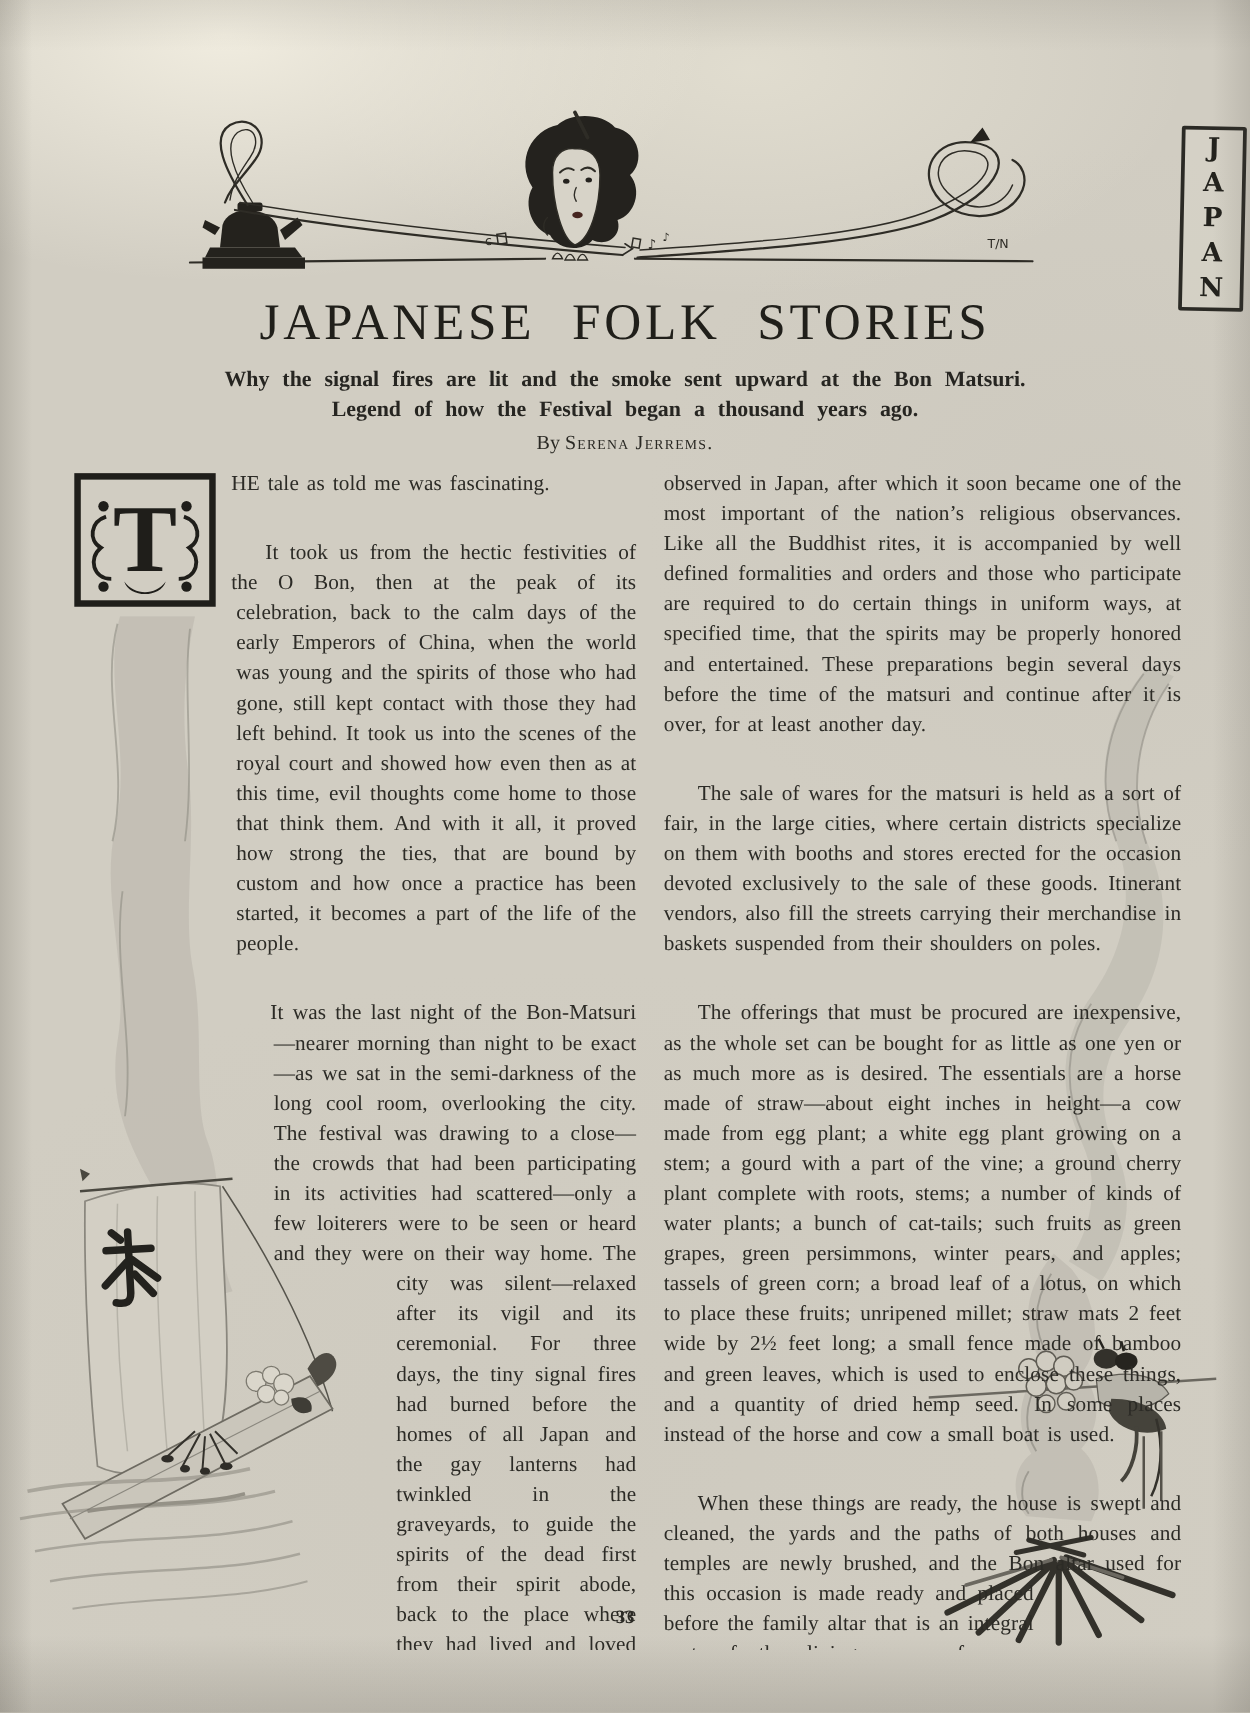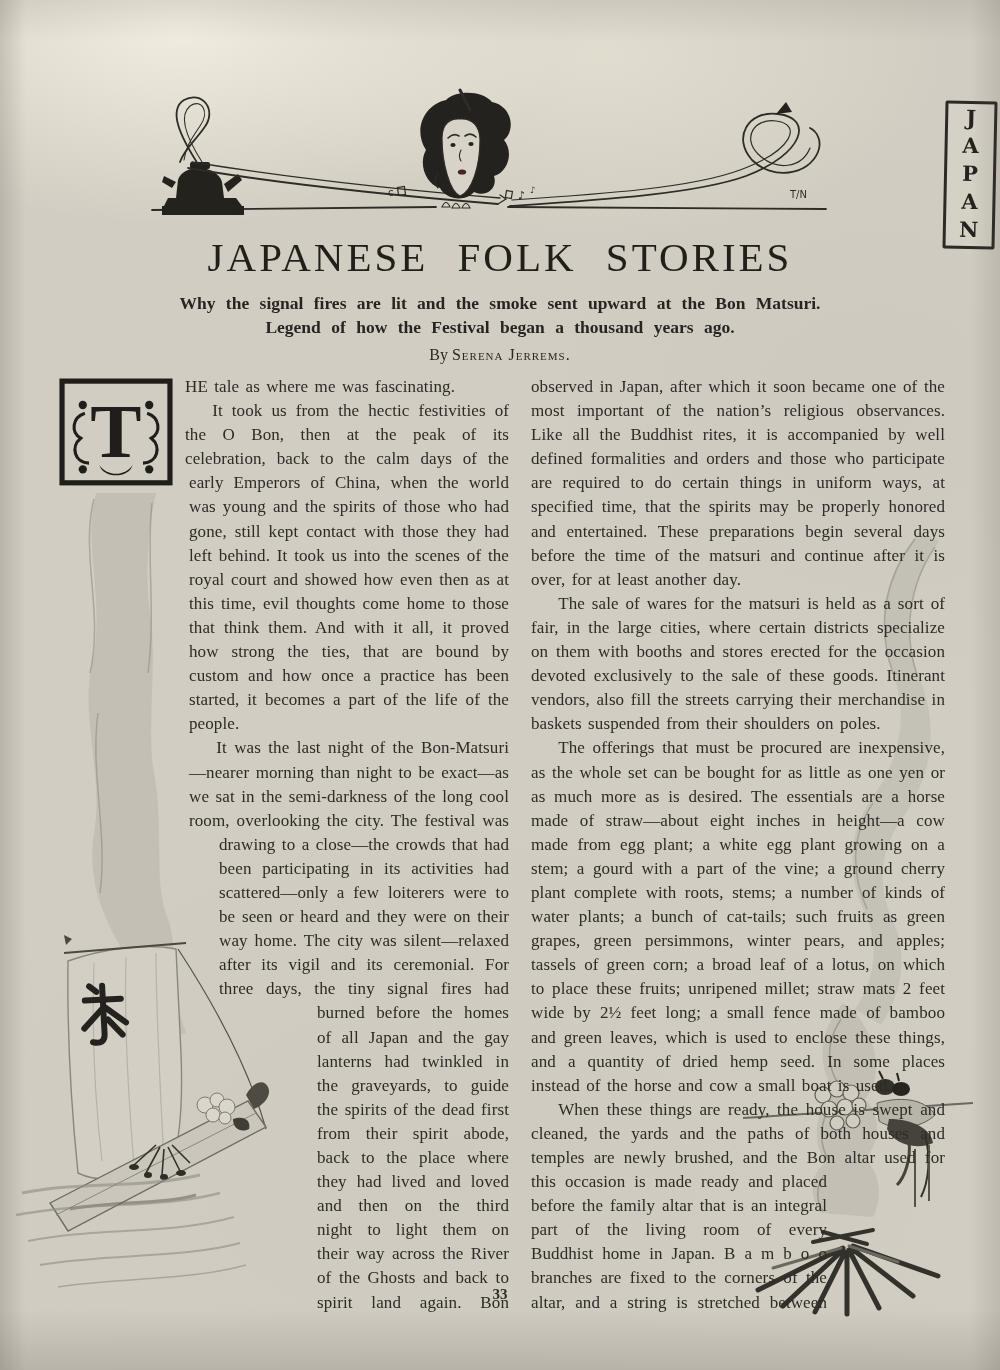--- a/index.html
+++ b/index.html
@@ -46,21 +46,21 @@
     padding:0 55px 0 57px;height:945px;overflow:hidden;
   }
   .col{position:relative;}
   .col-left{width:452px;flex:none;}
   .col-right{flex:1;}
   .col p{
     margin:0;text-align:justify;font-size:17px;line-height:24.1px;
     word-spacing:2px;letter-spacing:.1px;color:#2c2b26;
     position:relative;z-index:2;
   }
-  .col p.ind{text-indent:1.6em;}
+  .col p.ind{text-indent:1.6em;margin-top:31px;}
   
   .dropcap-box{float:left;width:118px;height:110px;margin:3px 10px 2px 0;}
   .spA,.spB,.spC{float:left;clear:left;}
   .spA{width:132px;height:352px;}
   .spB{width:162px;height:178px;}
   .spC{width:260px;height:290px;}
   .spR{float:right;width:112px;height:310px;margin-left:6px;}
   
   .boat-art{position:absolute;left:-47px;top:118px;width:332px;height:818px;z-index:1;}
   .fire-art{position:absolute;left:723px;top:533px;width:277px;height:790px;z-index:1;pointer-events:none;}
@@ -201,21 +201,21 @@
         <span class="dropcap-box"><svg viewBox="0 0 112 106" width="118" height="110">
           <rect x="4" y="3" width="104" height="98" fill="none" stroke="#1f1e1a" stroke-width="5"></rect>
           <path d="M26 34 C14 38 12 52 22 58 C12 66 16 82 30 82" stroke="#1f1e1a" stroke-width="3" fill="none"></path>
           <path d="M86 34 C98 38 100 52 90 58 C100 66 96 82 82 82" stroke="#1f1e1a" stroke-width="3" fill="none"></path>
           <circle cx="24" cy="26" r="4" fill="#1f1e1a"></circle>
               <circle cx="88" cy="26" r="4" fill="#1f1e1a"></circle>
           <circle cx="24" cy="88" r="4" fill="#1f1e1a"></circle>
               <circle cx="88" cy="88" r="4" fill="#1f1e1a"></circle>
           <path d="M40 84 C48 95 64 95 72 84 C68 97 44 97 40 84 Z" fill="#1f1e1a"></path>
           <text x="56" y="76" font-size="74" font-weight="bold" text-anchor="middle" font-family="Liberation Serif, serif" fill="#1f1e1a">T</text>
-        </svg></span><span class="spA"></span><span class="spB"></span><span class="spC"></span><span>HE tale as where me was fascinating.</span>
+        </svg></span><span class="spA"></span><span class="spB"></span><span class="spC"></span><span>HE tale as told me was fascinating.</span>
       </p>
       <p class="ind"><span>It took us from the hectic festivities of the O Bon, then at the peak of its celebration, back to the calm days of the early Emperors of China, when the world was young and the spirits of those who had gone, still kept contact with those they had left behind.  It took us into the scenes of the royal court and showed how even then as at this time, evil thoughts come home to those that think them.  And with it all, it proved how strong the ties, that are bound by custom and how once a practice has been started, it becomes a part of the life of the people.</span></p>
       <p class="ind"><span>It was the last night of the Bon-Matsuri—nearer morning than night to be exact—as we sat in the semi-darkness of the long cool room, overlooking the city.  The festival was drawing to a close—the crowds that had been participating in its activities had scattered—only a few loiterers were to be seen or heard and they were on their way home.  The city was silent—relaxed after its vigil and its ceremonial.  For three days, the tiny signal fires had burned before the homes of all Japan and the gay lanterns had twinkled in the graveyards, to guide the spirits of the dead first from their spirit abode, back to the place where they had lived and loved and then on the third night to light them on their way across the River of the Ghosts and back to spirit land again.  Bon Matsuri is called the Great Festival, the Feast of Lanterns, the Festival of the Dead and also the Day of All Souls.  It is held in honor of those who have passed into the spirit world and is one of the great annual religious festivals of Buddhists of all sects. Originating in ancient China, it was observed for centuries as a part of the Taoist worship, and was one of the great days of atonement. How it became a part of the Buddhist ritual is not known but in the days of the Japanese Emperor Shomu, in the year 733 A. D., it is recorded that it was first</span></p>
     </div>
 
     <div class="col col-right">
       <p><span>observed in Japan, after which it soon became one of the most important of the nation’s religious observances.  Like all the Buddhist rites, it is accompanied by well defined formalities and orders and those who participate are required to do certain things in uniform ways, at specified time, that the spirits may be properly honored and entertained.  These preparations begin several days before the time of the matsuri and continue after it is over, for at least another day.</span></p>
       <p class="ind"><span>The sale of wares for the matsuri is held as a sort of fair, in the large cities, where certain districts specialize on them with booths and stores erected for the occasion devoted exclusively to the sale of these goods.  Itinerant vendors, also fill the streets carrying their merchandise in baskets suspended from their shoulders on poles.</span></p>
       <p class="ind"><span>The offerings that must be procured are inexpensive, as the whole set can be bought for as little as one yen or as much more as is desired.  The essentials are a horse made of straw—about eight inches in height—a cow made from egg plant; a white egg plant growing on a stem; a gourd with a part of the vine; a ground cherry plant complete with roots, stems; a number of kinds of water plants; a bunch of cat-tails; such fruits as green grapes, green persimmons, winter pears, and apples; tassels of green corn; a broad leaf of a lotus, on which to place these fruits; unripened millet; straw mats 2 feet wide by 2½ feet long; a small fence made of bamboo and green leaves, which is used to enclose these things, and a quantity of dried hemp seed.  In some places instead of the horse and cow a small boat is used.</span></p>
       <p class="ind"><span>When these things are ready, the house is swept and cleaned, the yards and the paths of both houses and temples are newly brushed, and the Bon altar used for this occasion is made ready and </span><span class="spR"></span><span>placed before the family altar that is an integral part of the living room of every Buddhist home in Japan.  B a m b o o branches are fixed to the corners of the altar, and a string is stretched between them.  On this cord are hung the fruits, that have been procured for the occasion.  The ancestral tablets are placed in the center of the altar and the straw mat before it.  The little straw horse and cow or perchance the straw boat are arranged on the mat, so that the arriving spirits may find transportation awaiting them,</span></p>

